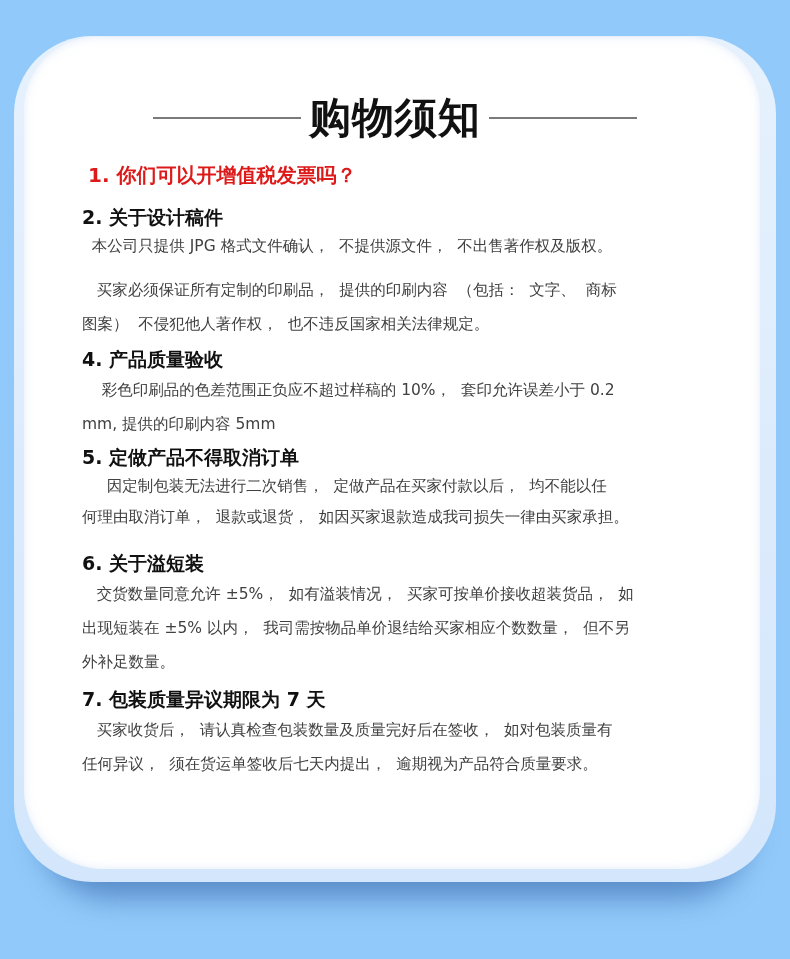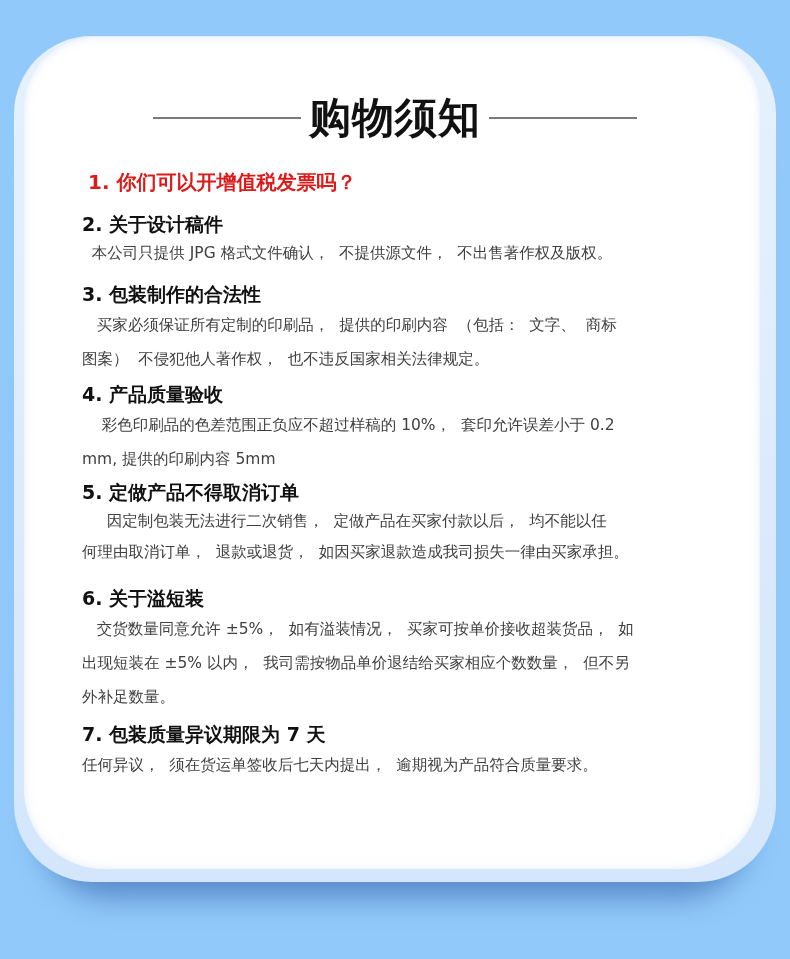--- a/index.html
+++ b/index.html
@@ -31,21 +31,21 @@
     display: flex; align-items: center; justify-content: center;
   }
   .title-line {
     width: 148px; height: 2px; background: #7a7a7a;
   }
   .title {
     font-size: 42px; font-weight: bold; color: #111;
     letter-spacing: 1px; margin: 0 8px; line-height: 60px;
   }
   .content {
-    position: absolute; left: 82px; top: 167px; width: 640px;
+    position: absolute; left: 82px; top: 160px; width: 640px;
     color: #111;
   }
   .q-red {
     color: #dd1a1a; font-size: 20px; font-weight: bold; line-height: 31px;
     padding-left: 6px;
   }
   .q-red.ans { padding-left: 27px; }
   .sec { margin-top: 12px; }
   .sec-title {
     font-size: 19px; font-weight: bold; line-height: 28px; color: #111;
@@ -72,21 +72,20 @@
 
 <div class="content">
   <div class="q-red">1. 你们可以开增值税发票吗？</div>
 
   <div class="sec s2">
     <div class="sec-title">2. 关于设计稿件</div>
     <div class="sec-body">  本公司只提供 JPG 格式文件确认，  不提供源文件，  不出售著作权及版权。</div>
   </div>
 
   <div class="sec">
-    <div class="sec-title">3. 包装制作的合法性</div>
     <div class="sec-body">   买家必须保证所有定制的印刷品，  提供的印刷内容  （包括：  文字、  商标</div>
     <div class="sec-body">图案）  不侵犯他人著作权，  也不违反国家相关法律规定。</div>
   </div>
 
   <div class="sec" style="margin-top:4px">
     <div class="sec-title">4. 产品质量验收</div>
     <div class="sec-body">    彩色印刷品的色差范围正负应不超过样稿的 10%，  套印允许误差小于 0.2</div>
     <div class="sec-body">mm, 提供的印刷内容 5mm</div>
   </div>
 
@@ -98,15 +97,16 @@
 
   <div class="sec" style="margin-top:16px">
     <div class="sec-title">6. 关于溢短装</div>
     <div class="sec-body">   交货数量同意允许 ±5%，  如有溢装情况，  买家可按单价接收超装货品，  如</div>
     <div class="sec-body">出现短装在 ±5% 以内，  我司需按物品单价退结给买家相应个数数量，  但不另</div>
     <div class="sec-body">外补足数量。</div>
   </div>
 
   <div class="sec" style="margin-top:6px">
     <div class="sec-title">7. 包装质量异议期限为 7 天</div>
+    <div class="sec-body">   买家收货后，  请认真检查包装数量及质量完好后在签收，  如对包装质量有</div>
     <div class="sec-body">任何异议，  须在货运单签收后七天内提出，  逾期视为产品符合质量要求。</div>
   </div>
 </div>
 
 </body></html>

